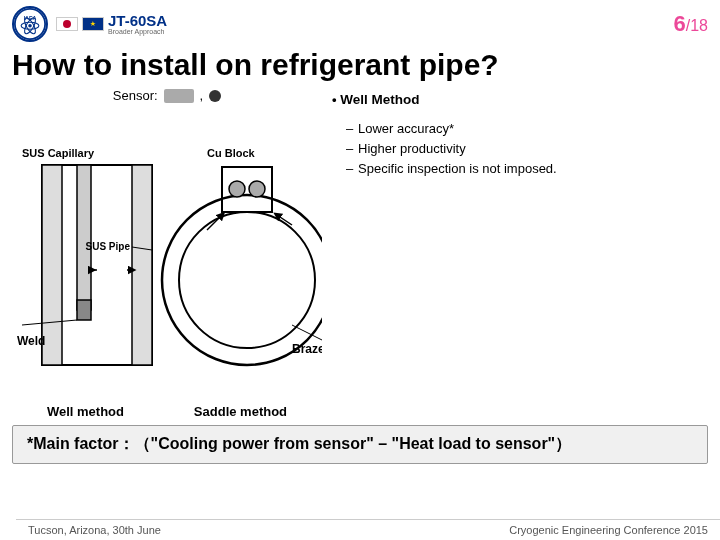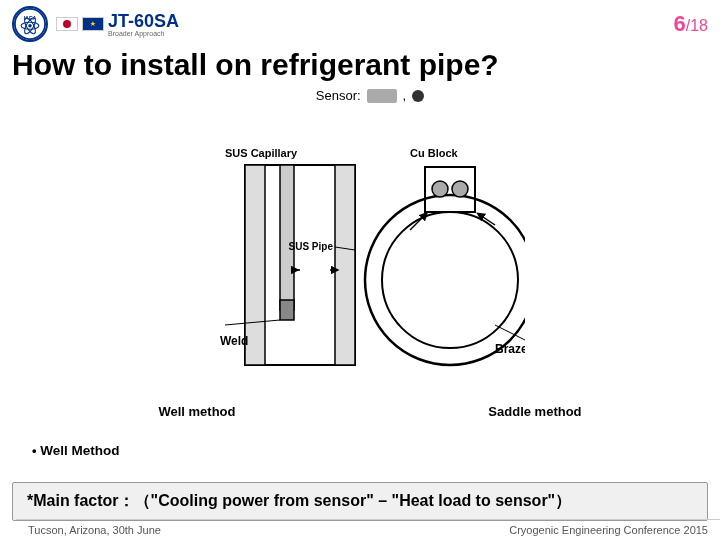--- a/index.html
+++ b/index.html
@@ -44,24 +44,23 @@
     .main-title {
       font-size: 30px;
       font-weight: bold;
       padding: 4px 24px 6px 12px;
       color: #000;
     }
 
     
     .content {
       display: flex;
-      flex-direction: column;
+      flex-direction: row;
       padding: 0 12px;
-      gap: 20px;
-      margin-left: 20px;
+      gap: 10px;
     }
 
     
     .diagram-area {
       flex: 0 0 310px;
       display: flex;
       flex-direction: column;
       align-items: center;
     }
 
@@ -178,21 +177,21 @@
     <div style="display:flex;align-items:center;gap:4px;">
 
       <div style="width:22px;height:14px;background:#fff;border:1px solid #ccc;display:flex;align-items:center;justify-content:center;">
         <div style="width:8px;height:8px;background:#bc002d;border-radius:50%;"></div>
       </div>
 
       <div style="width:22px;height:14px;background:#003087;border:1px solid #ccc;display:flex;align-items:center;justify-content:center;">
         <span style="color:#FFD700;font-size:7px;">★</span>
       </div>
       <div style="display:flex;flex-direction:column;line-height:1;">
-        <span style="font-size:18px;font-weight:bold;color:#003087;">JT-60SA</span>
+        <span style="font-size:15px;font-weight:bold;color:#003087;">JT-60SA</span>
         <span style="font-size:7px;color:#666;">Broader Approach</span>
       </div>
     </div>
   </div>
   <div style="font-size:22px;font-weight:bold;color:#ec4899;">
     <span>6</span><span style="font-size:16px;font-weight:normal;">/18</span>
   </div>
 </div>
 
 <div class="main-title">How to install on refrigerant pipe?</div>
@@ -271,20 +270,25 @@
 
   <div class="text-area">
 
     <div class="bullet-section">
       <div class="bullet-main">
         <span style="font-size:13px;">•&nbsp;</span><span>Well Method</span>
       </div>
     </div>
 
     <div class="bullet-section">
+      <ul class="bullet-sub">
+        <li>Lower accuracy*</li>
+        <li>Higher productivity</li>
+        <li><span>Specific inspection is not imposed.</span></li>
+      </ul>
     </div>
 
   </div>
 </div>
 
 <div class="footer-note">*Main factor：（"Cooling power from sensor" – "Heat load to sensor"）</div>
 
 <div class="bottom-bar">
   <span>Tucson, Arizona, 30th June</span>
   <span>Cryogenic Engineering Conference 2015</span>

